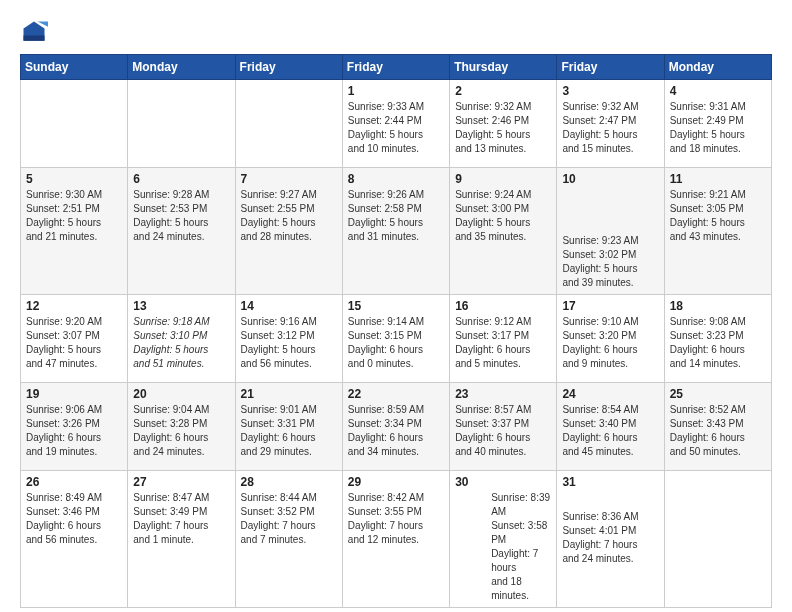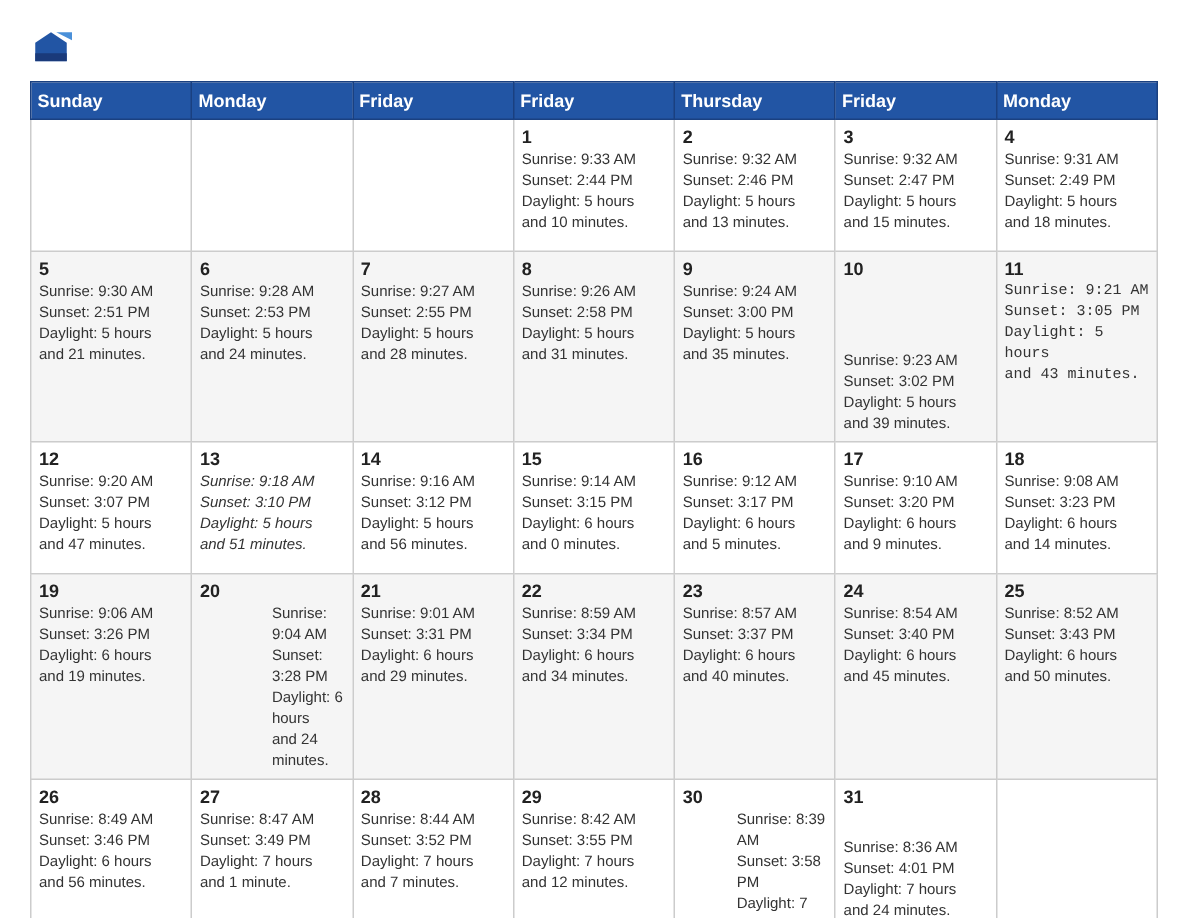--- a/index.html
+++ b/index.html
@@ -200,21 +200,21 @@
           </td>
           <td>
             <span class="day-number">10</span>
             <div class="day-info" style="white-space: pre-line; margin-top: 48px;">Sunrise: 9:23 AM
 Sunset: 3:02 PM
 Daylight: 5 hours
 and 39 minutes.</div>
           </td>
           <td>
             <span class="day-number">11</span>
-            <div class="day-info" style="white-space: pre-line; font-family: Liberation Mono, monospace;">Sunrise: 9:21 AM
+            <div class="day-info" style="white-space: pre-line;">Sunrise: 9:21 AM
 Sunset: 3:05 PM
 Daylight: 5 hours
 and 43 minutes.</div>
           </td>
         </tr>
         <tr>
           <td>
             <span class="day-number">12</span>
             <div class="day-info" style="white-space: pre-line;">Sunrise: 9:20 AM
 Sunset: 3:07 PM
@@ -267,21 +267,21 @@
         <tr>
           <td>
             <span class="day-number">19</span>
             <div class="day-info" style="white-space: pre-line;">Sunrise: 9:06 AM
 Sunset: 3:26 PM
 Daylight: 6 hours
 and 19 minutes.</div>
           </td>
           <td>
             <span class="day-number">20</span>
-            <div class="day-info" style="white-space: pre-line; margin-left: 48px;">Sunrise: 9:04 AM
+            <div class="day-info" style="white-space: pre-line;">Sunrise: 9:04 AM
 Sunset: 3:28 PM
 Daylight: 6 hours
 and 24 minutes.</div>
           </td>
           <td>
             <span class="day-number">21</span>
             <div class="day-info" style="white-space: pre-line;">Sunrise: 9:01 AM
 Sunset: 3:31 PM
 Daylight: 6 hours
 and 29 minutes.</div>

